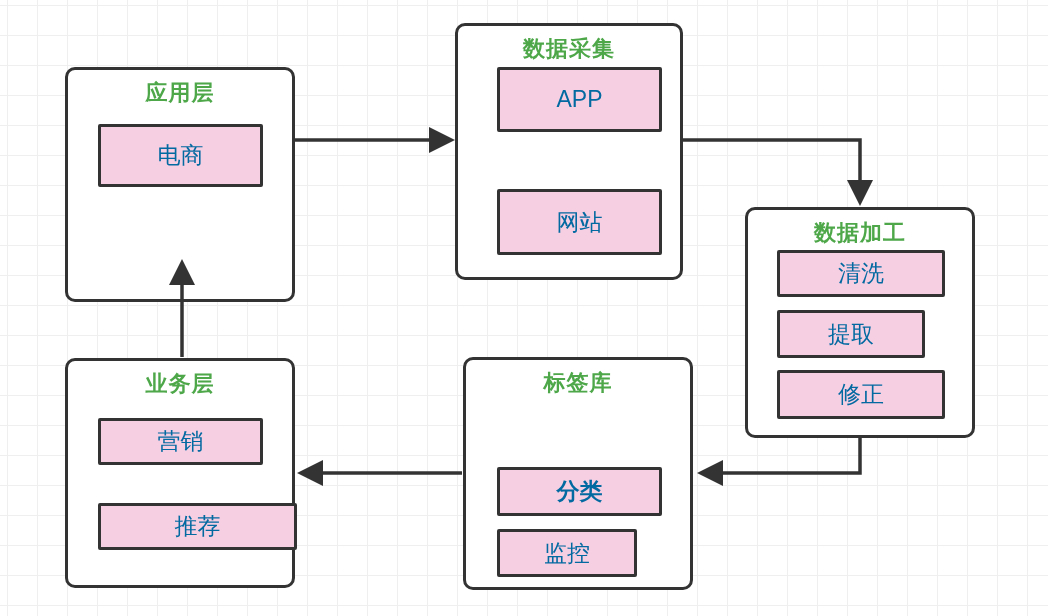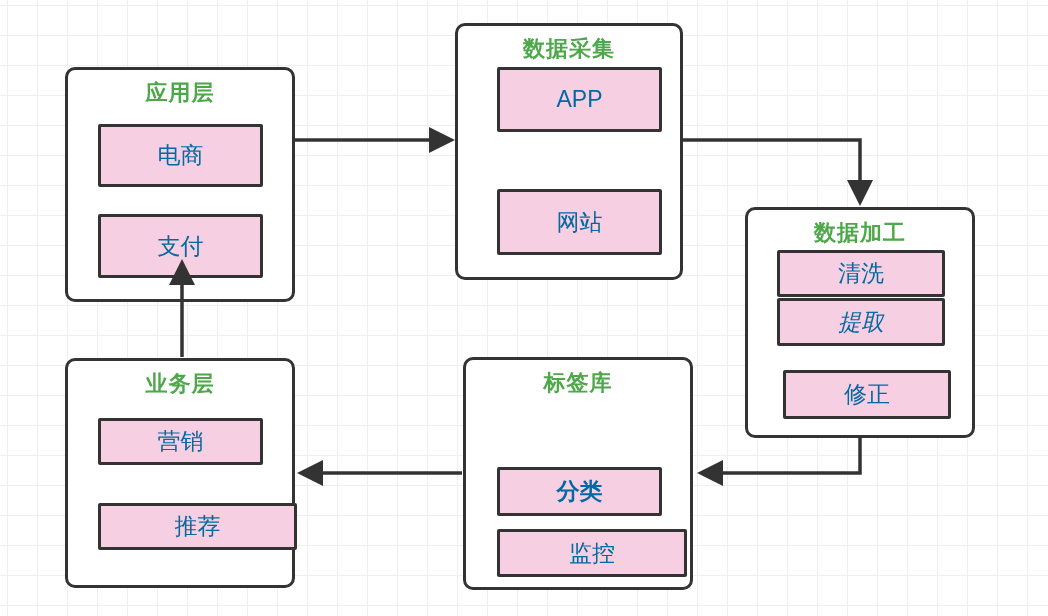--- a/index.html
+++ b/index.html
@@ -51,27 +51,27 @@
   .g-app { left: 65px; top: 23px; width: 230px; height: 235px; margin-top: 44px; }
   .g-app .n-0 { left: 30px; top: 54px;  width: 165px; height: 63px; }
   .g-app .n-1 { left: 30px; top: 144px; width: 165px; height: 64px; }
   
   .g-collect { left: 455px; top: 23px; width: 228px; height: 257px; }
   .g-collect .n-0 { left: 39px; top: 41px;  width: 165px; height: 65px; }
   .g-collect .n-1 { left: 39px; top: 131px; width: 165px; height: 66px; margin-top: 32px; }
   
   .g-process { left: 745px; top: 207px; width: 230px; height: 231px; }
   .g-process .n-0 { left: 29px; top: 40px;  width: 168px; height: 47px; }
-  .g-process .n-1 { left: 29px; top: 88px; width: 168px; height: 48px; font-style: italic; }
-  .g-process .n-2 { left: 35px; top: 160px; width: 168px; height: 49px; }
+  .g-process .n-1 { left: 29px; top: 100px; width: 148px; height: 48px; }
+  .g-process .n-2 { left: 29px; top: 160px; width: 168px; height: 49px; }
   
   .g-tags { left: 463px; top: 357px; width: 230px; height: 233px; }
   .g-tags .n-0 { left: 31px; top: 47px;  width: 165px; height: 50px; }
   .g-tags .n-1 { left: 31px; top: 107px; width: 165px; height: 49px; font-weight: bold; }
-  .g-tags .n-2 { left: 31px; top: 169px; width: 190px; height: 48px; }
+  .g-tags .n-2 { left: 31px; top: 169px; width: 140px; height: 48px; }
   
   .g-business { left: 65px; top: 358px; width: 230px; height: 230px; }
   .g-business .n-0 { left: 30px; top: 57px;  width: 165px; height: 47px; }
   .g-business .n-1 { left: 30px; top: 142px; width: 199px; height: 47px; }
 
   .arrow-layer {
     position: absolute;
     left: 0; top: 0;
     width: 1048px; height: 616px;
     pointer-events: none;
@@ -84,21 +84,20 @@
   .arrow-layer polygon { fill: #333333; stroke: none; }
 </style>
 </head>
 <body>
 
 <div class="canvas">
 
   <div class="group g-app">
     <div class="group-title">应用层</div>
     <div class="node n-0">电商</div>
-    <div class="node n-1">支付</div>
   </div>
 
   <div class="group g-collect">
     <div class="group-title">数据采集</div>
     <div class="node n-0">APP</div>
     <div class="node n-1">网站</div>
   </div>
 
   <div class="group g-process">
     <div class="group-title">数据加工</div>

